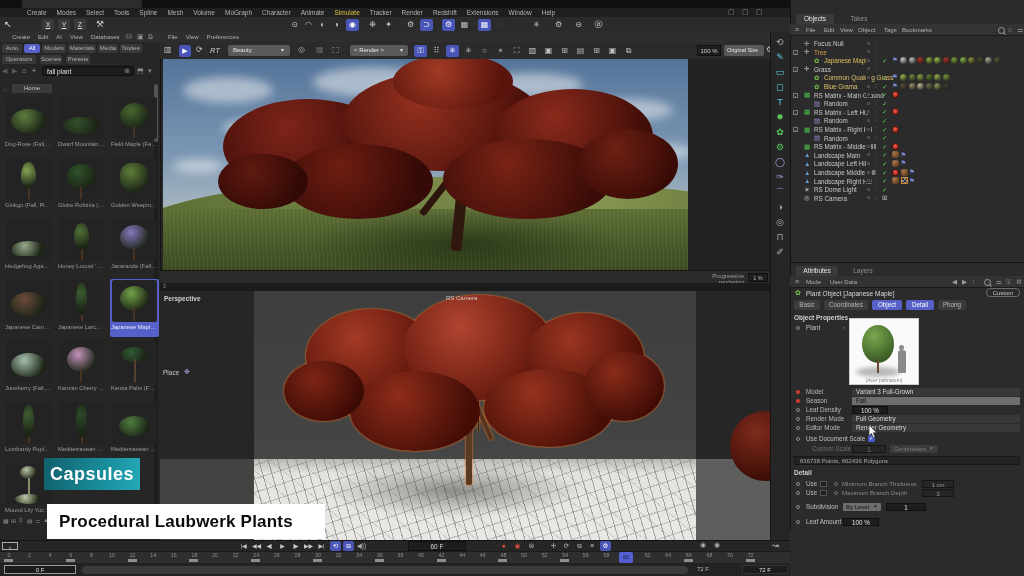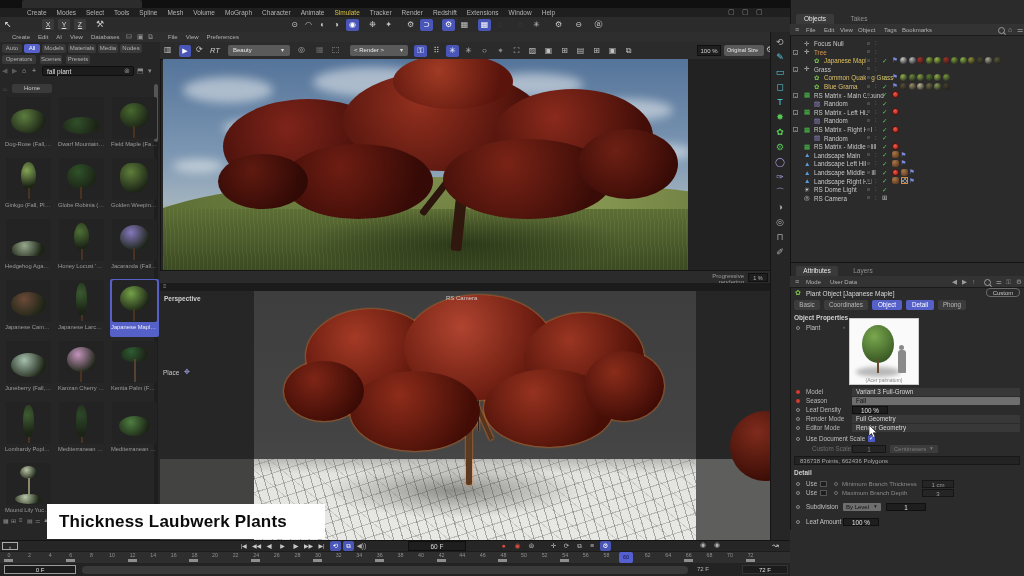--- a/index.html
+++ b/index.html
@@ -696,14 +696,15 @@
       <div style="position: absolute; left: 745.6px; top: 559px; width: 9px; height: 2.5px; background: rgb(142, 142, 142);"></div>
       <div style="position: absolute; left: 619px; top: 551.5px; width: 14px; height: 11px; background: rgb(85, 96, 208); border-radius: 2px; font-size: 5.3px; color: rgb(20, 20, 58); text-align: center; line-height: 11px;">60</div>
       <div style="position: absolute; left: 0px; top: 563px; width: 790px; height: 13px; background: rgb(35, 35, 35);"></div>
       <div style="position: absolute; left: 4px; top: 565px; width: 72px; height: 9px; background: rgb(28, 28, 28); border: 1px solid rgb(154, 154, 154); font-size: 6px; color: rgb(224, 224, 224); line-height: 9px; text-align: center; box-sizing: border-box;">0 F</div>
       <div style="position: absolute; left: 106px; top: 566px; font-size: 6px; color: rgb(184, 184, 184);">0 F</div>
       <div style="position: absolute; left: 82px; top: 565.5px; width: 606px; height: 8px; background: rgb(58, 58, 58); border-radius: 4px;"></div>
       <div style="position: absolute; left: 697px; top: 566px; font-size: 6px; color: rgb(184, 184, 184);">72 F</div>
       <div style="position: absolute; left: 742px; top: 565px; width: 46px; height: 9px; background: rgb(28, 28, 28); border: 1px solid rgb(51, 51, 51); font-size: 6px; color: rgb(224, 224, 224); line-height: 9px; text-align: center; box-sizing: border-box;">72 F</div>
       <div style="position: absolute; left: 790px; top: 530px; width: 234px; height: 46px; background: rgb(43, 43, 43);"></div>
     </div>
-  <div class="badge-title">Thickness Laubwerk Plants</div>
+  <div class="badge-capsules">Capsules</div>
+  <div class="badge-title">Procedural Laubwerk Plants</div>
 </div>
 
 </body></html>

